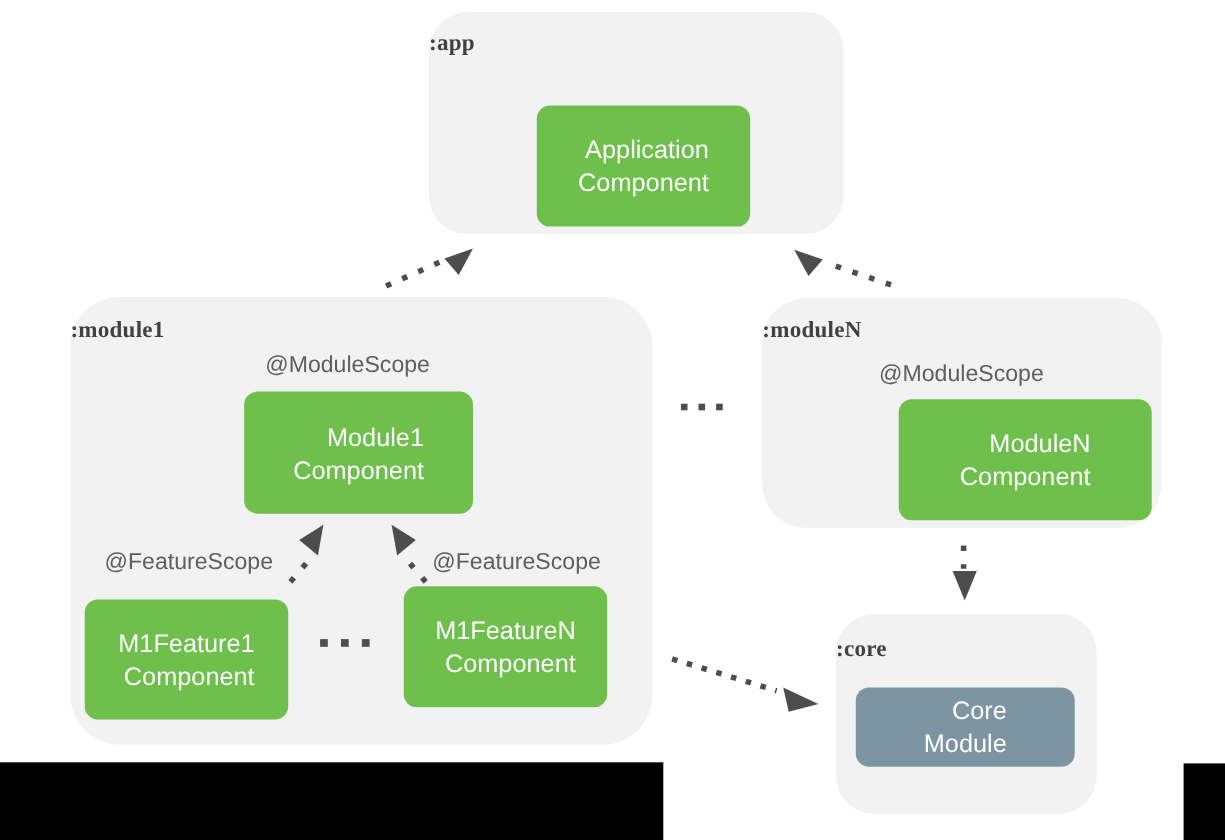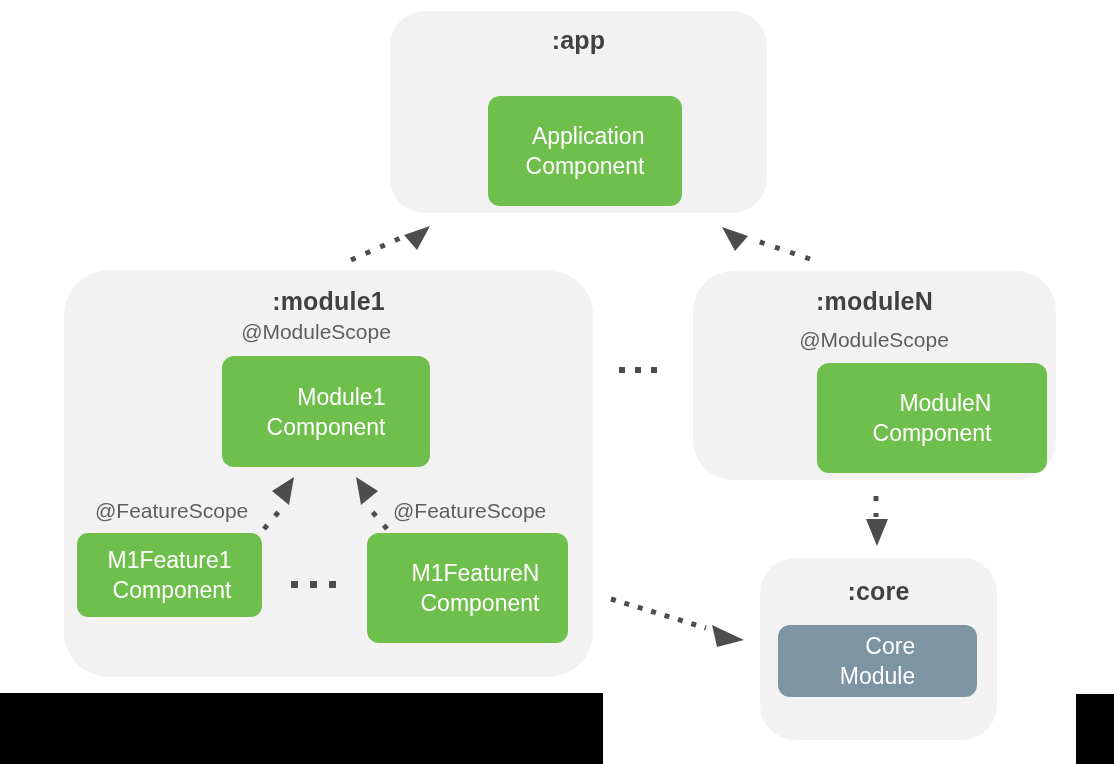--- a/index.html
+++ b/index.html
@@ -16,43 +16,43 @@
   #canvas{
     position:relative;width:1114px;height:764px;background:#fff;overflow:hidden;
     font-family:"Liberation Sans",sans-serif;
   }
   .container{position:absolute;background:var(--container-bg);}
   #c-app{left:390px;top:11px;width:377px;height:202px;border-radius:35px;}
   #c-module1{left:64px;top:270px;width:529px;height:407px;border-radius:45px;}
   #c-moduleN{left:693px;top:271px;width:363px;height:209px;border-radius:40px;}
   #c-core{left:760px;top:558px;width:237px;height:182px;border-radius:35px;}
 
-  .ctitle{position:absolute;font-weight:bold;font-size:25px;color:var(--title-text);text-align:center;letter-spacing:.2px;}
+  .ctitle{position:absolute;font-weight:bold;font-size:21px;color:var(--title-text);text-align:left;letter-spacing:.2px;font-family:Liberation Serif, serif;}
   #t-app{left:390px;top:26px;width:377px;}
   #t-module1{left:64px;top:287px;width:529px;}
   #t-moduleN{left:693px;top:287px;width:363px;}
   #t-core{left:760px;top:577px;width:237px;}
 
   .clabel{position:absolute;font-size:21px;color:var(--label-text);text-align:center;}
   #s-app{left:488px;top:61px;width:194px;}
   #s-module1{left:222px;top:320px;width:188px;}
   #s-moduleN{left:777px;top:328px;width:194px;}
   #s-fleft{left:95px;top:499px;width:150px;}
   #s-fright{left:393px;top:499px;width:150px;}
 
   .component{
     position:absolute;border-radius:12px;background:var(--accent-green);
     color:var(--box-text);font-size:23px;line-height:30px;
     display:flex;align-items:center;justify-content:center;text-align:right;
     white-space:pre-line;
   }
   #b-application{left:488px;top:96px;width:194px;height:110px;}
   #b-module1{left:222px;top:356px;width:208px;height:111px;}
-  #b-m1feature1{left:77px;top:533px;width:185px;height:84px;border-radius:11px;}
-  #b-m1featureN{left:367px;top:533px;width:185px;height:110px;padding-left:16px;}
+  #b-m1feature1{left:77px;top:545px;width:185px;height:109px;}
+  #b-m1featureN{left:367px;top:533px;width:185px;height:110px;}
   #b-moduleN{left:777px;top:363px;width:230px;height:110px;margin-left:40px;}
   #b-core{left:778px;top:625px;width:199px;height:72px;background:var(--core-slate);}
 
   .dot{position:absolute;background:var(--arrow-gray);}
   .dot7{width:7px;height:7px;}
   .dot6{width:6px;height:6px;}
 
   #arrows{position:absolute;left:0;top:0;width:1114px;height:764px;pointer-events:none;}
   .arrow-line{stroke:var(--arrow-gray);stroke-width:5;fill:none;}
   .dash11{stroke-dasharray:5 11;}

